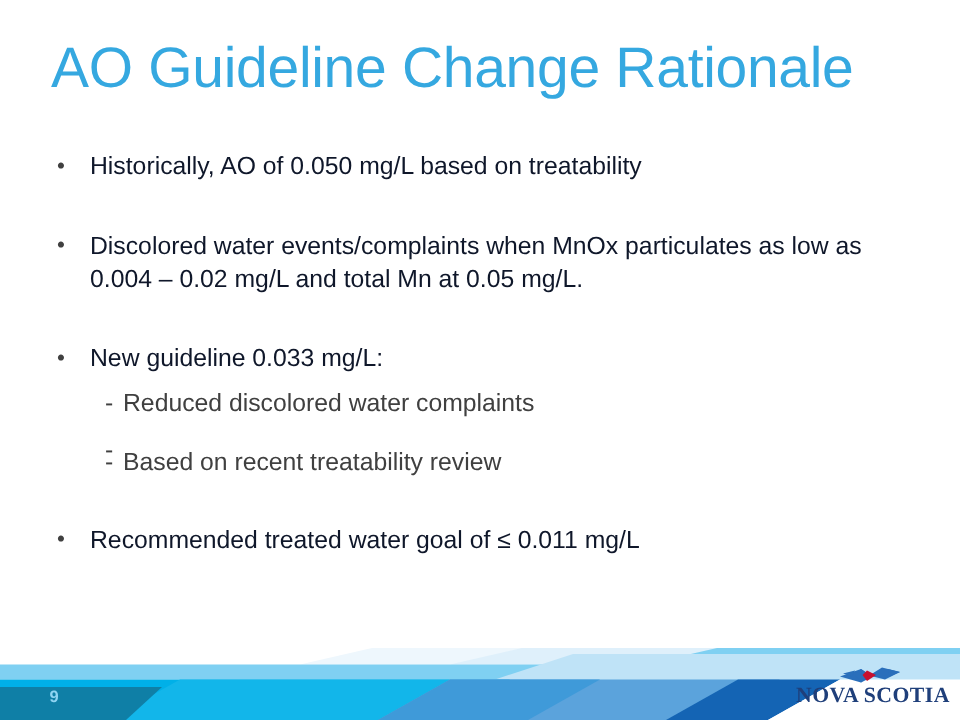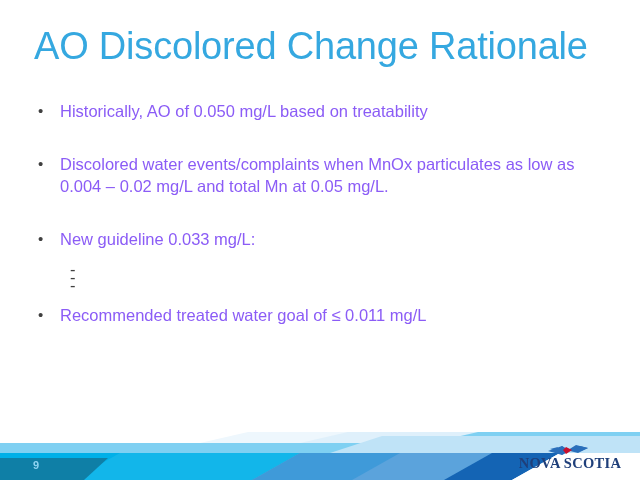--- a/index.html
+++ b/index.html
@@ -53,21 +53,21 @@
   .bullet-row .marker {
     position: absolute;
     left: 4px;
     top: 0;
     color: #404040;
     font-size: 15px;
     line-height: 22.5px;
   }
   .bullet-row .btext {
     display: block;
-    color: #8b5cf6;
+    color: #0f172a;
   }
 
   .sub-row {
     position: relative;
     display: block;
     padding-left: 48px;
     color: #404040;
     font-size: 16.5px;
     line-height: 22.5px;
   }
@@ -100,33 +100,33 @@
     bottom: 9px;
     font-size: 11px;
     font-weight: 700;
     color: #8fd4f2;
     letter-spacing: 0.2px;
   }
 
   
   .logo {
     position: absolute;
-    right: 18px;
+    right: 6px;
     bottom: 5px;
     width: 104px;
     height: 38px;
   }
   .logo svg { display: block; }
 </style>
 </head>
 <body>
 
 <div class="slide">
 
-  <div class="slide-title">AO Discolored Change Rationale</div>
+  <div class="slide-title">AO Guideline Change Rationale</div>
 
   <div class="body-area">
 
     <div class="bullet-row">
       <span class="marker">•</span>
       <span class="btext">Historically, AO of 0.050 mg/L based on treatability</span>
     </div>
 
     <div class="gap-lg"></div>
 
@@ -139,32 +139,34 @@
 
     <div class="bullet-row">
       <span class="marker">•</span>
       <span class="btext">New guideline 0.033 mg/L:</span>
     </div>
 
     <div class="gap-sm"></div>
 
     <div class="sub-row">
       <span class="marker">-</span>
+      <span class="btext">Reduced discolored water complaints</span>
     </div>
 
     <div class="gap-sm"></div>
 
     <div class="sub-row">
       <span class="marker">-</span>
     </div>
 
     <div class="gap-sm"></div>
 
     <div class="sub-row">
       <span class="marker">-</span>
+      <span class="btext">Based on recent treatability review</span>
     </div>
 
     <div class="gap-lg"></div>
 
     <div class="bullet-row">
       <span class="marker">•</span>
       <span class="btext">Recommended treated water goal of ≤ 0.011 mg/L</span>
     </div>
 
   </div>

